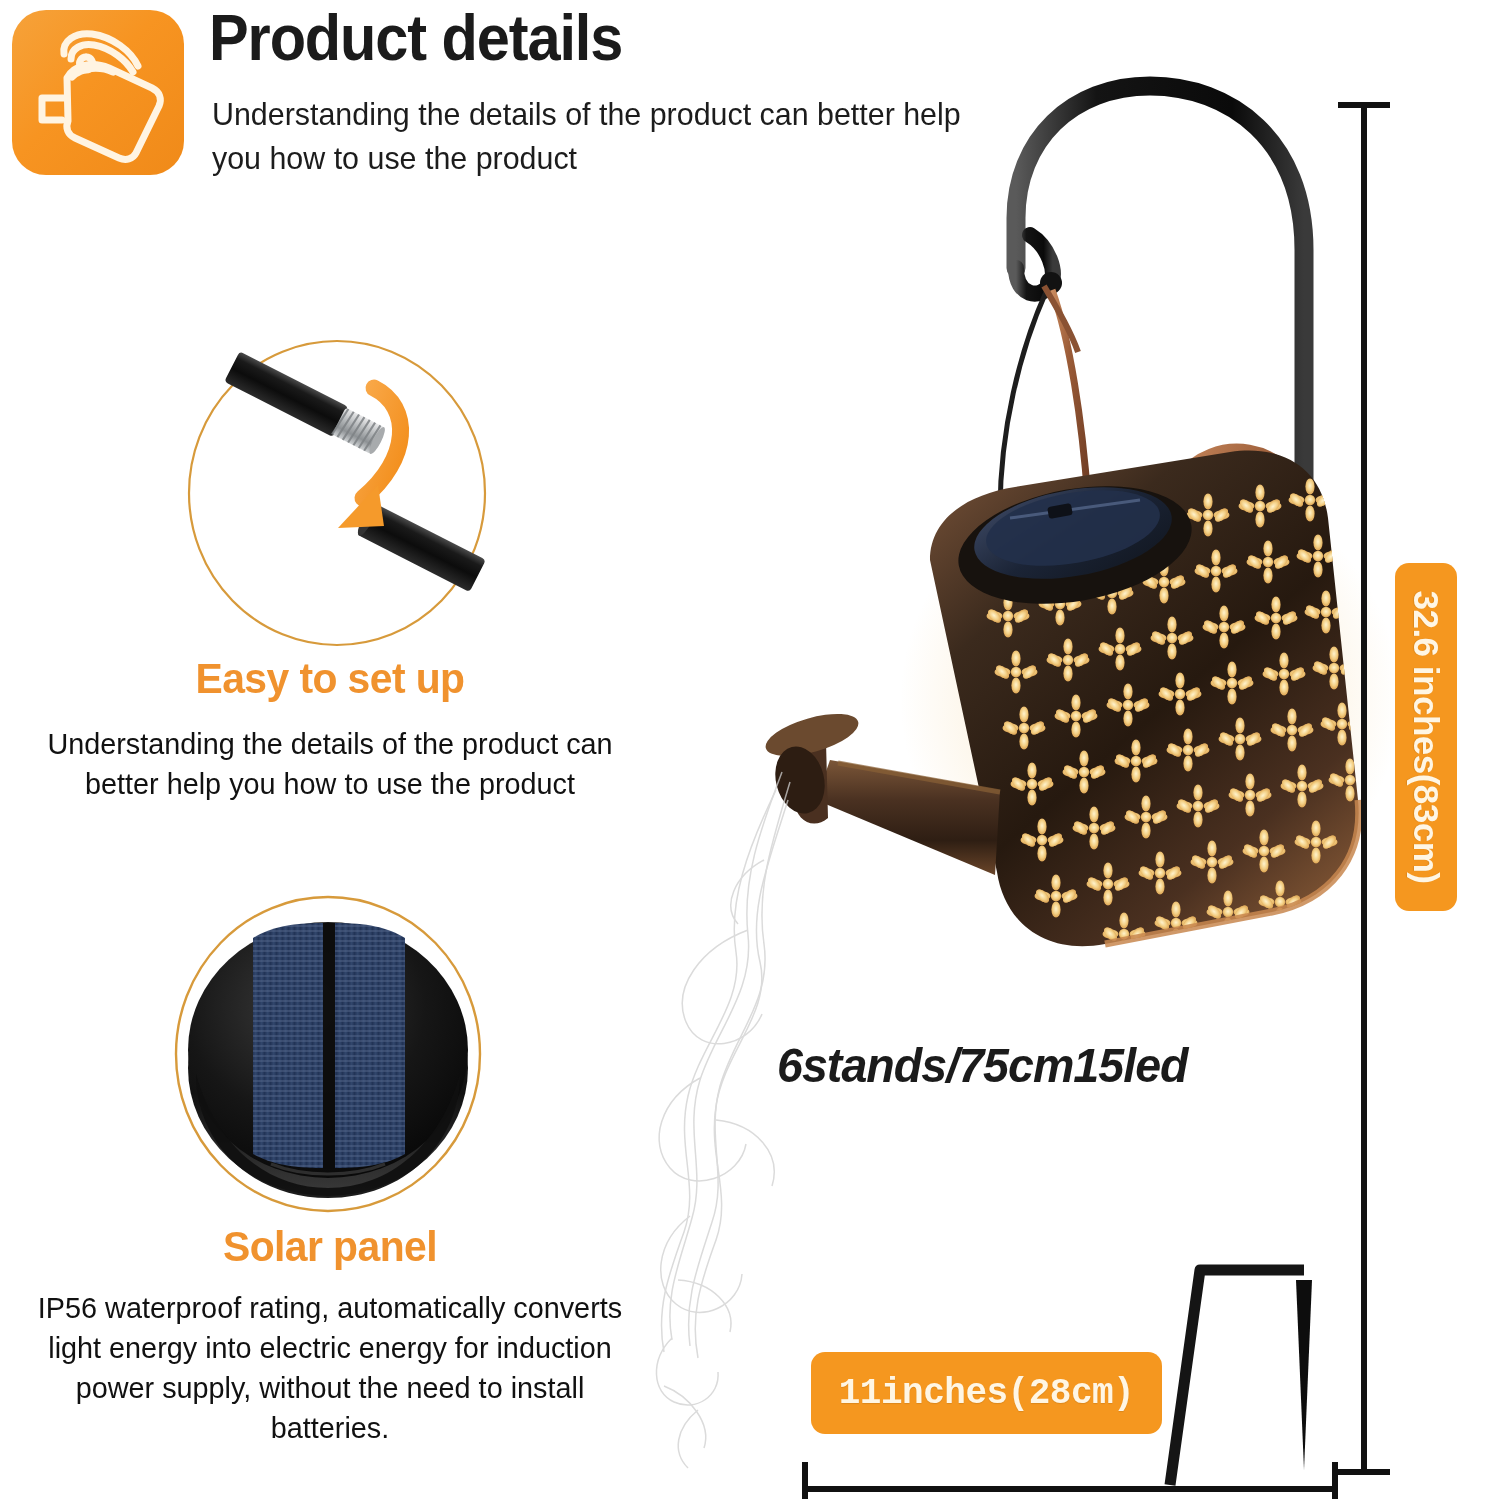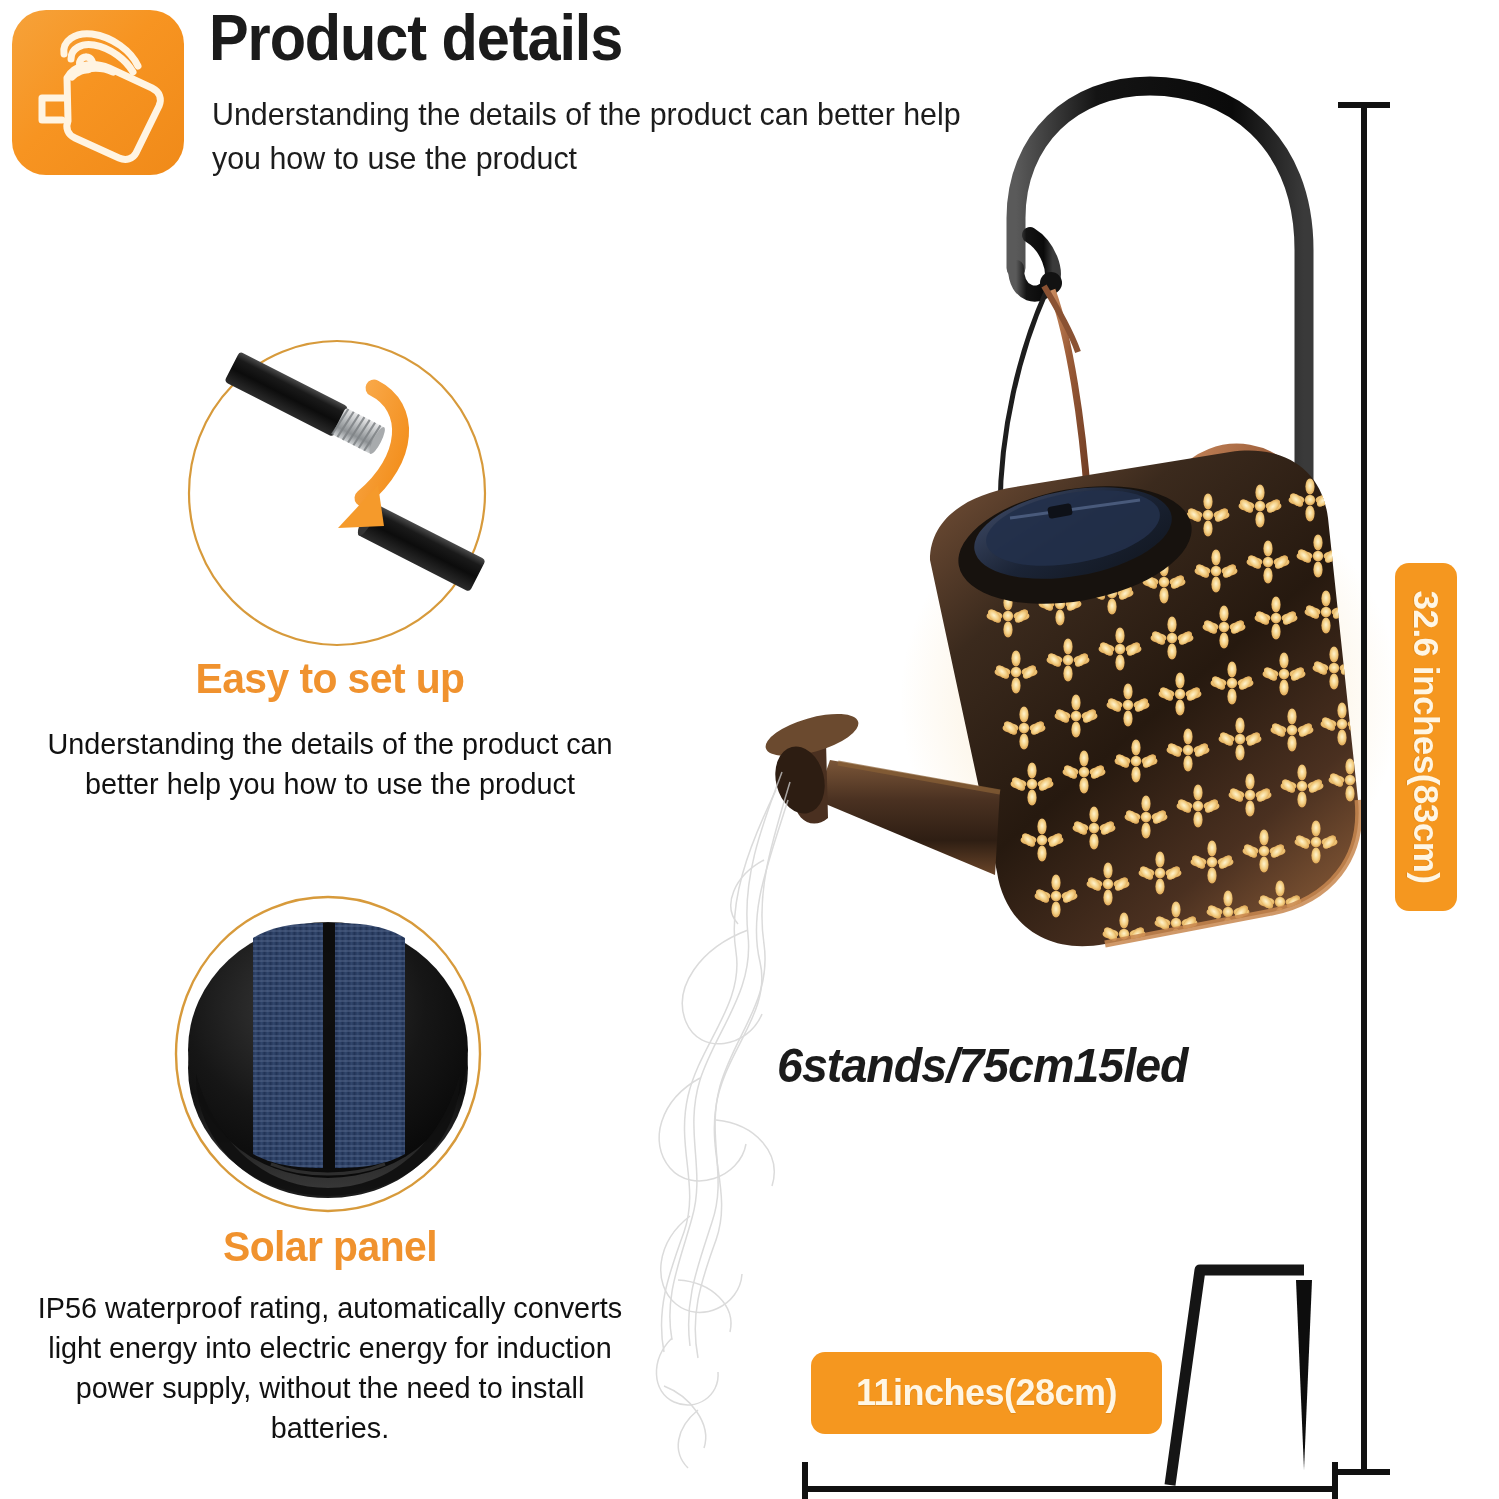--- a/index.html
+++ b/index.html
@@ -59,20 +59,21 @@
   #badge-height{
     left:1395px;top:563px;width:62px;height:348px;font-size:35px;
   }
   #badge-height span{
     transform:rotate(90deg);white-space:nowrap;display:block;
     letter-spacing:-.5px;
   }
   #badge-width{
     left:811px;top:1352px;width:351px;height:82px;font-size:36px;
     letter-spacing:-.5px;
+    font-family:Liberation Mono, monospace;
   }
 
   #spec-label{
     position:absolute;left:777px;top:1038px;
     font-size:48px;font-weight:bold;font-style:italic;color:#1b1b1b;
     letter-spacing:-1px;white-space:nowrap;
     transform:scaleX(.97);transform-origin:left top;
   }
 </style>
 </head>

